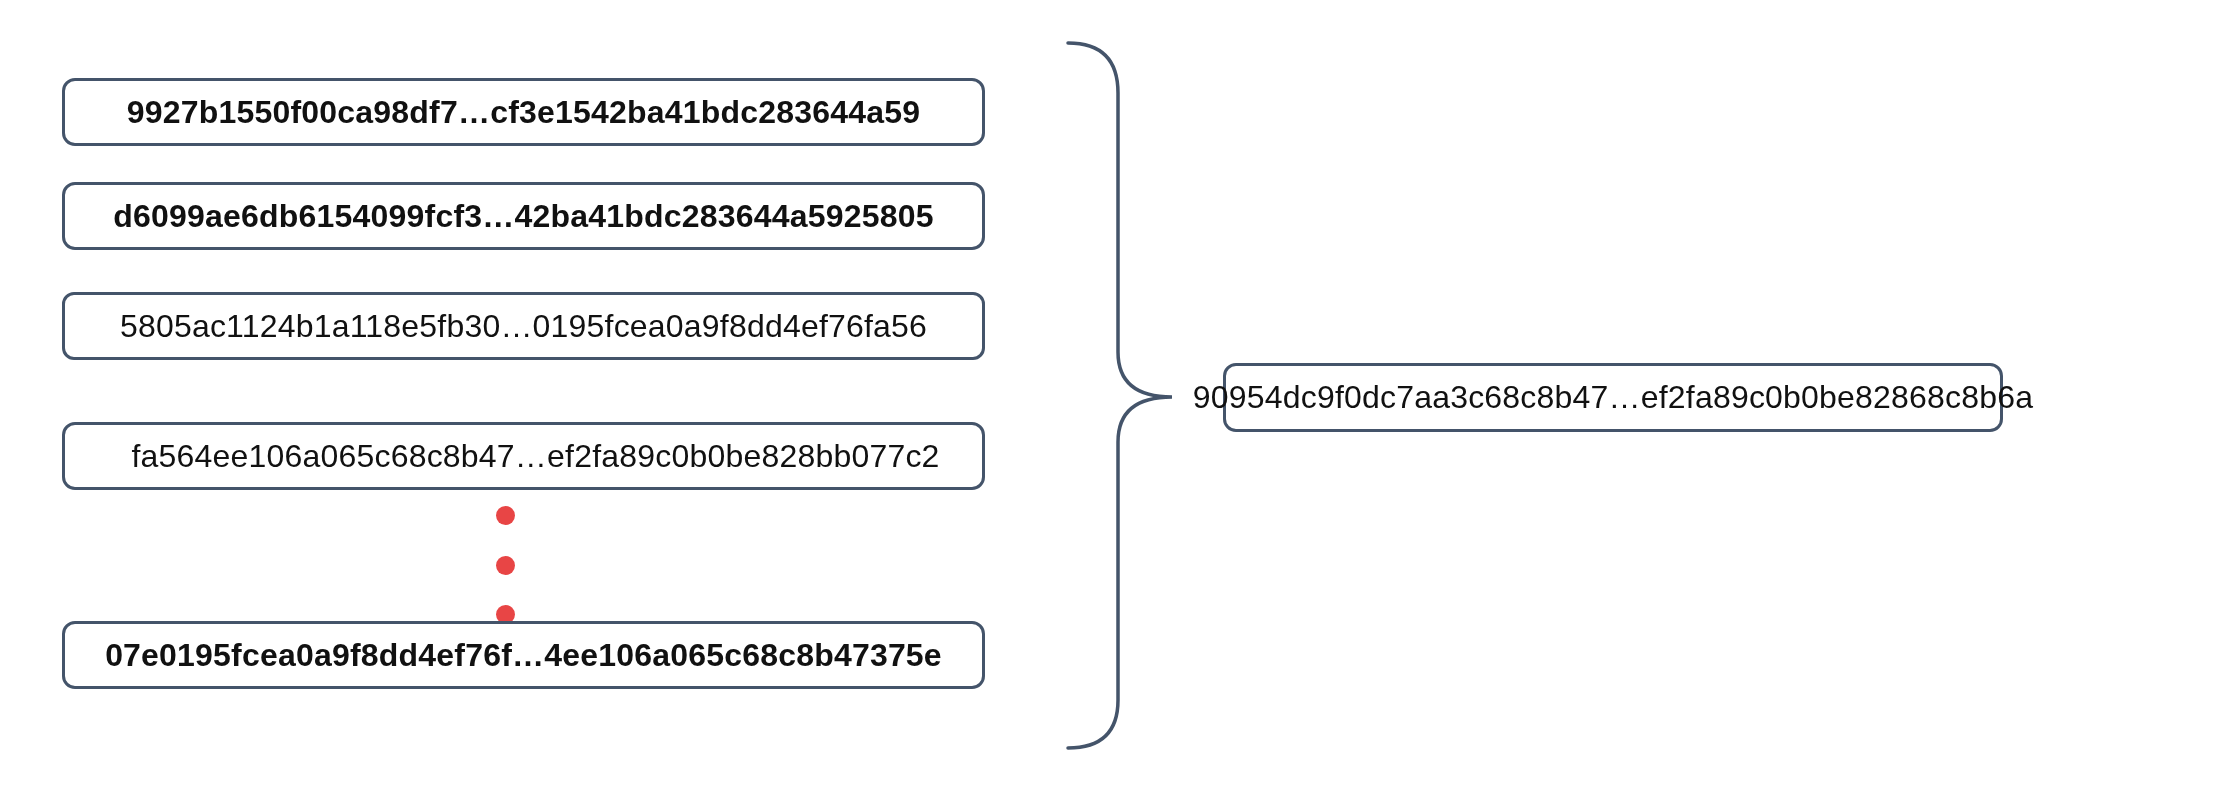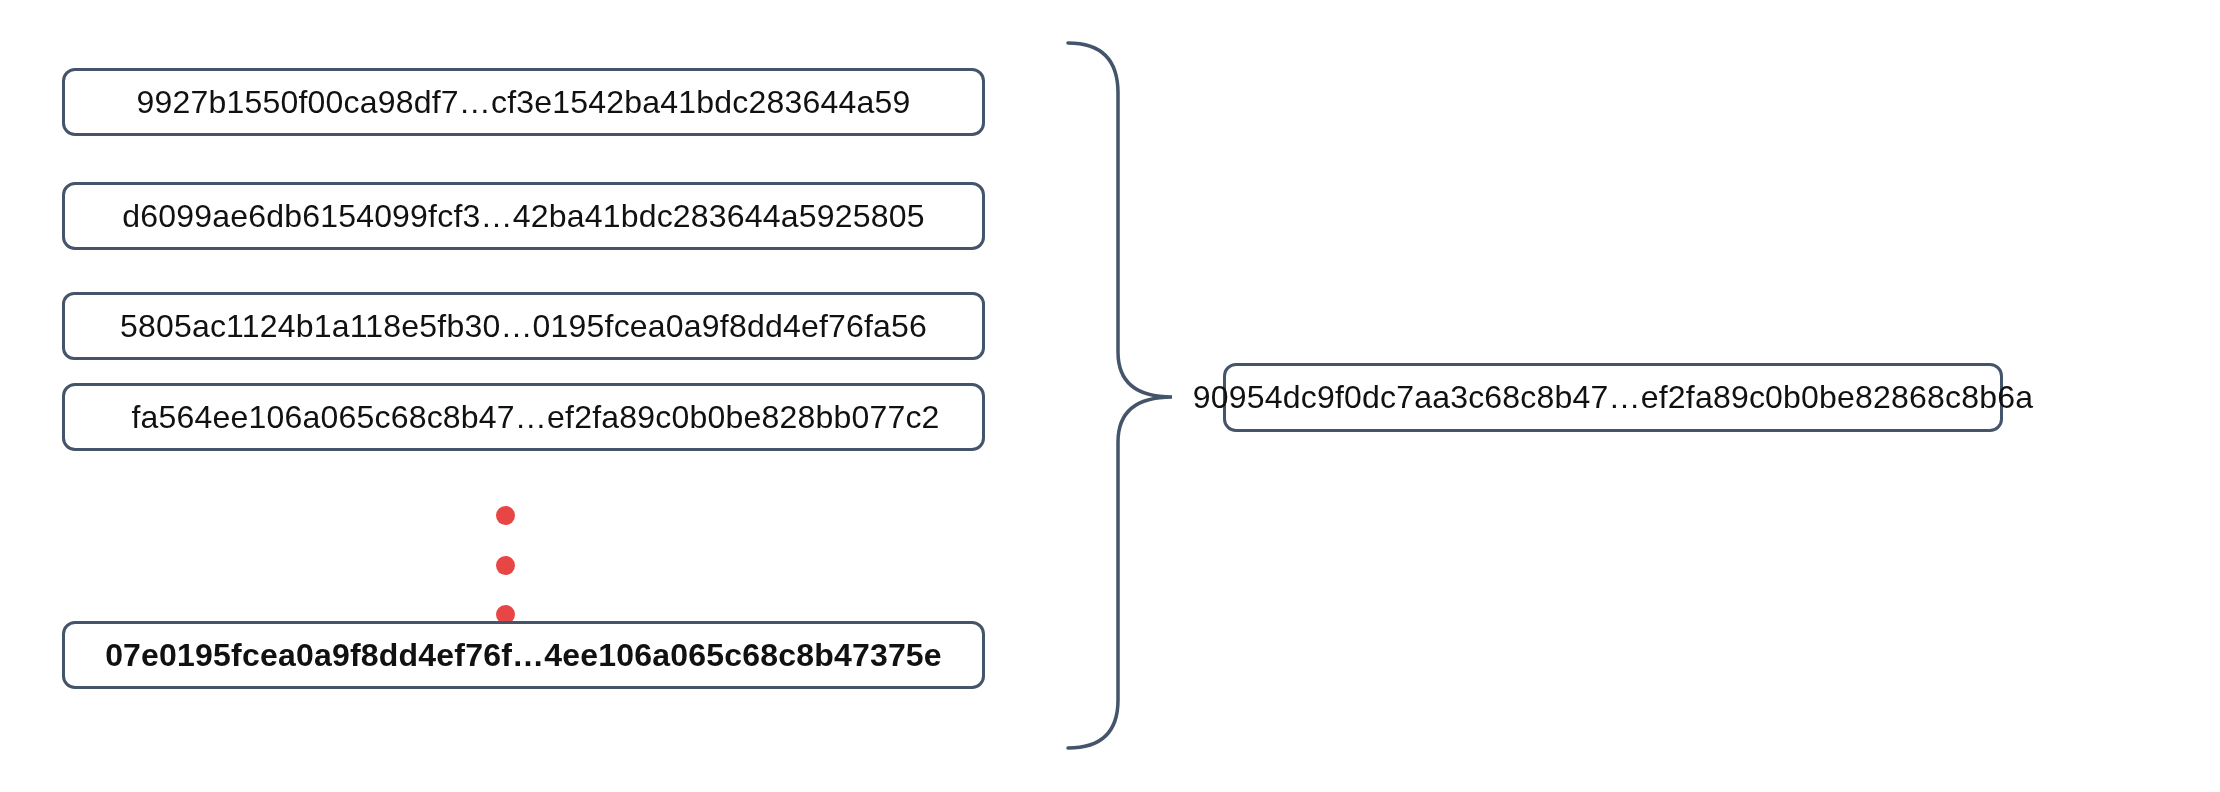--- a/index.html
+++ b/index.html
@@ -23,24 +23,24 @@
     display: flex;
     align-items: center;
     justify-content: center;
     font-size: 32px;
     color: #111111;
     white-space: nowrap;
     letter-spacing: 0.2px;
   }
   .hash-box.left   { left: 62px;  width: 923px; height: 68px; }
   .hash-box.right  { left: 1223px; top: 363px; width: 780px; height: 69px; }
-  #box-0 { top: 68px;  }
-  #box-1 { top: 182px; }
+  #box-0 { top: 78px; font-weight: bold;  }
+  #box-1 { top: 182px; font-weight: bold; }
   #box-2 { top: 292px; border-radius: 12px; }
-  #box-3 { top: 383px; padding-left: 24px; }
+  #box-3 { top: 422px; padding-left: 24px; }
   #box-4 { top: 621px; font-weight: bold; }
   .dots {
     position: absolute;
     left: 496px;
     top: 506px;
     width: 19px;
     height: 118px;
     display: flex;
     flex-direction: column;
     justify-content: space-between;

